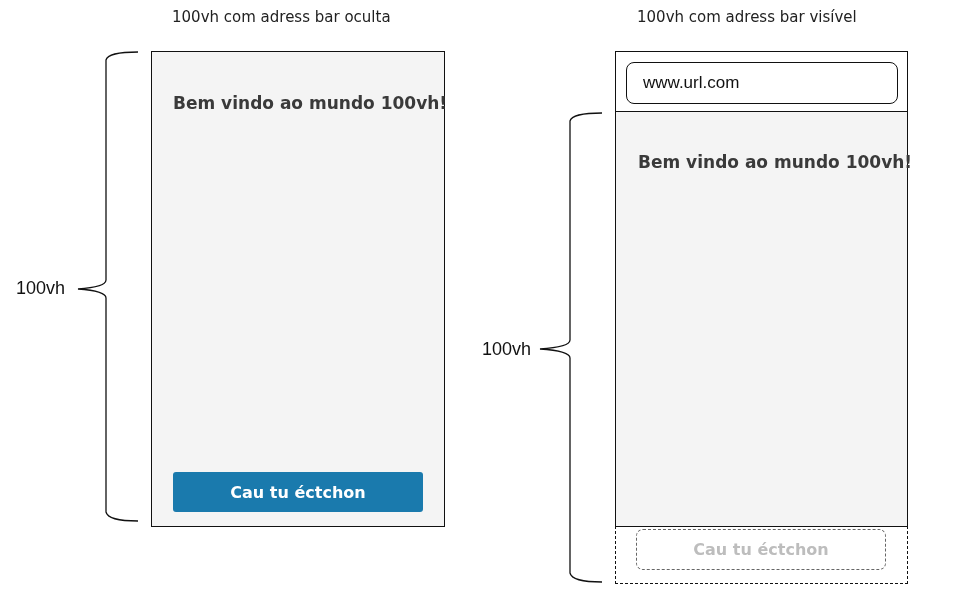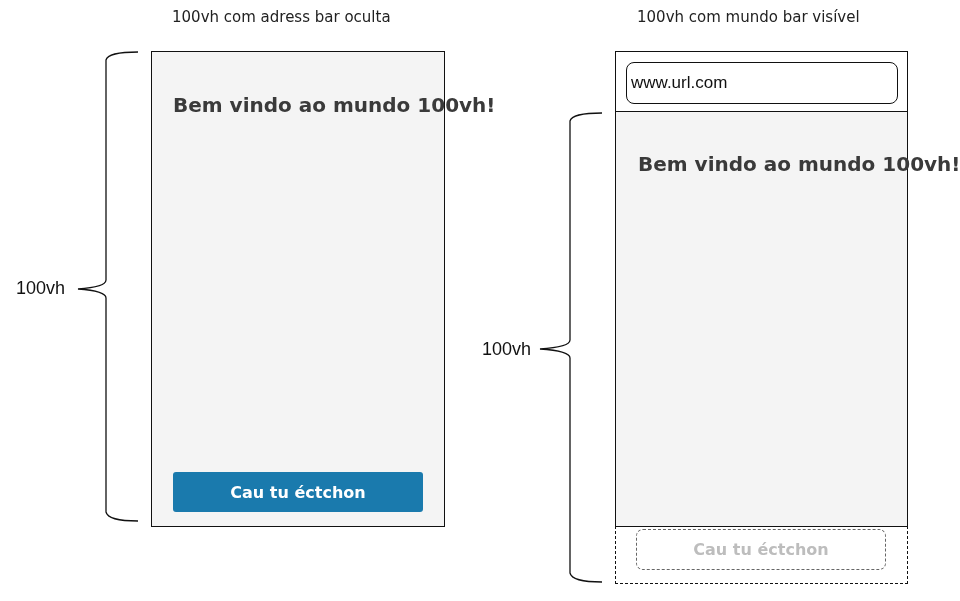--- a/index.html
+++ b/index.html
@@ -14,42 +14,42 @@
       font-family: "DejaVu Sans", sans-serif;
       font-size: 15px; color: #222; white-space: nowrap;
     }
     .phone {
       background: #f4f4f4;
       border: 1.3px solid #111;
       box-sizing: border-box;
     }
     .welcome {
       font-family: "DejaVu Sans", sans-serif;
-      font-weight: bold; font-size: 20px; color: #3a3a3a; white-space: nowrap;
+      font-weight: bold; font-size: 17px; color: #3a3a3a; white-space: nowrap;
     }
     .cta {
       background: #1a7aad; color: #fff; border-radius: 3px;
       font-family: "DejaVu Sans", sans-serif; font-weight: bold; font-size: 16px;
       display: flex; align-items: center; justify-content: center;
       box-sizing: border-box; cursor: pointer;
     }
     .cta-ghost {
       border: 1px dashed #666; border-radius: 7px; color: #bdbdbd;
       font-family: "DejaVu Sans", sans-serif; font-weight: bold; font-size: 16px;
       display: flex; align-items: center; justify-content: center;
       box-sizing: border-box; background: transparent;
     }
     .address-bar {
       background: #fff; border: 1.3px solid #111; box-sizing: border-box;
     }
     .url-field {
       border: 1.3px solid #111; border-radius: 8px; background: #fff;
       box-sizing: border-box; font-family: "Liberation Sans", sans-serif;
       font-size: 17px; color: #111; display: flex; align-items: center;
-      padding-left: 4px;
+      padding-left: 16px;
     }
     .dashed-area {
       border: 1.3px dashed #111; border-top: none; box-sizing: border-box;
     }
     .vh-label {
       font-family: "Liberation Sans", sans-serif; font-size: 18px; color: #111;
       white-space: nowrap;
     }
     svg.brace { position: absolute; overflow: visible; }
   </style>
@@ -61,21 +61,21 @@
 <div class="abs phone" style="left:151px; top:51px; width:294px; height:476px;">
   <div class="abs welcome" style="left:21px; top:41px;">Bem vindo ao mundo 100vh!</div>
   <div class="abs cta" style="left:21px; top:420px; width:250px; height:40px;">Cau tu éctchon</div>
 </div>
 
 <svg class="brace" style="left:0; top:0;" width="960" height="601">
   <path d="M138 52 Q108 52 106 60 L106 280 Q106 287 78 289 Q106 291 106 298 L106 512 Q108 521 138 521" fill="none" stroke="#111" stroke-width="1.3"></path>
 </svg>
 <div class="abs vh-label" style="left:16px; top:278px;">100vh</div>
 
-<div class="abs caption" style="left:637px; top:8px;">100vh com mundo bar visível</div>
+<div class="abs caption" style="left:637px; top:8px;">100vh com adress bar visível</div>
 
 <div class="abs address-bar" style="left:615px; top:51px; width:293px; height:62px;">
   <div class="abs url-field" style="left:10px; top:10px; width:272px; height:42px;">www.url.com</div>
 </div>
 
 <div class="abs phone" style="left:615px; top:111px; width:293px; height:416px;">
   <div class="abs welcome" style="left:22px; top:40px;">Bem vindo ao mundo 100vh!</div>
 </div>
 
 <div class="abs dashed-area" style="left:615px; top:526px; width:293px; height:58px;">

